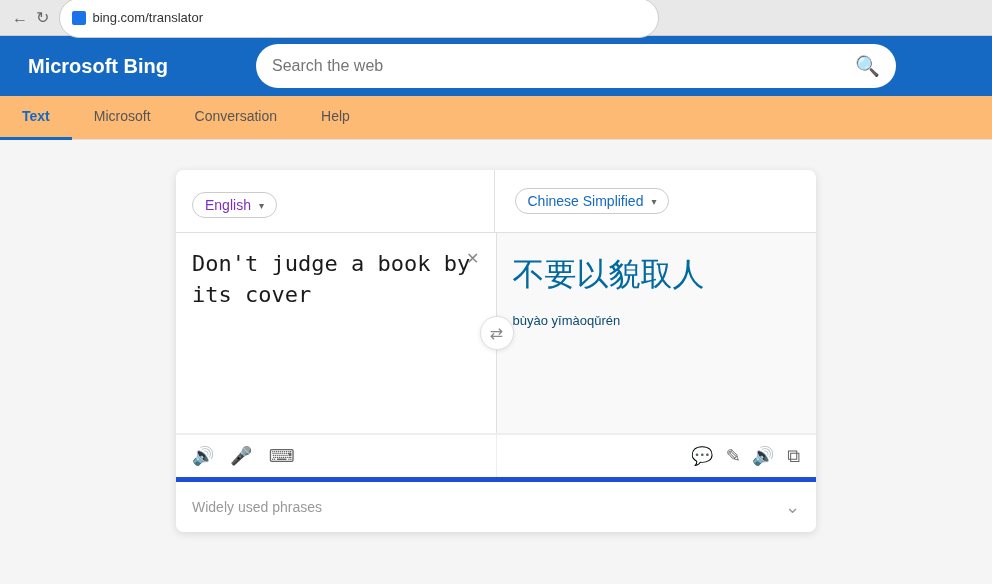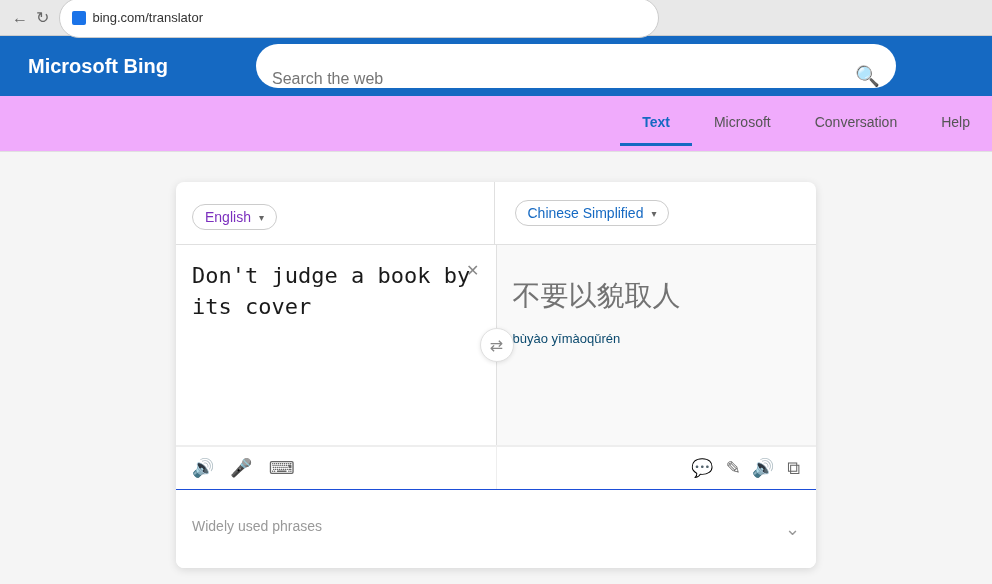--- a/index.html
+++ b/index.html
@@ -58,47 +58,47 @@
     .search-bar-container {
       flex: 1;
       max-width: 640px;
       margin: 0 auto;
     }
     .search-bar {
       background: white;
       border-radius: 28px;
       height: 44px;
       display: flex;
-      align-items: flex-end;
+      align-items: center;
       padding: 0 16px;
       gap: 8px;
     }
     .search-bar input {
       flex: 1;
       border: none;
       outline: none;
       font-size: 16px;
       color: #333;
       background: transparent;
     }
     .search-icon {
       color: #1569c2;
       font-size: 20px;
       cursor: pointer;
     }
 
     
     .nav-tabs {
-      background: #f0abfc;
+      background: #fdba74;
       border-bottom: 1px solid #e0e0e0;
       display: flex;
-      justify-content: flex-end;
+      justify-content: flex-start;
       gap: 0;
       padding: 0;
-      height: 56px;
+      height: 44px;
       align-items: center;
     }
     .nav-tab {
       padding: 0 22px;
       height: 44px;
       display: flex;
       align-items: center;
       font-size: 14px;
       color: #555;
       cursor: pointer;
@@ -215,24 +215,24 @@
       height: 34px;
       display: flex;
       align-items: center;
       justify-content: center;
       cursor: pointer;
       font-size: 16px;
       color: #888;
       box-shadow: 0 1px 4px rgba(0,0,0,0.1);
     }
     .translated-text {
-      font-size: 28px;
-      color: #737373;
+      font-size: 32px;
+      color: #0369a1;
       font-weight: 400;
-      margin-top: 16px;
+      margin-top: 4px;
     }
     .transliteration {
       font-size: 13px;
       color: #0c4a6e;
       margin-top: 16px;
     }
 
     
     .toolbar-left {
       display: flex;
@@ -250,24 +250,25 @@
       justify-content: flex-end;
     }
     .tool-icon {
       color: #666;
       font-size: 18px;
       cursor: pointer;
     }
 
     
     .bottom-row {
-      border-top: 1px solid #1d4ed8;
-      padding: 28px 16px;
+      border-top: 5px solid #1d4ed8;
+      padding: 14px 16px;
       display: flex;
       justify-content: space-between;
+      align-items: center;
       background: white;
     }
     .widely-used {
       font-size: 14px;
       color: #999;
     }
     .chevron-right {
       color: #999;
       font-size: 18px;
     }

